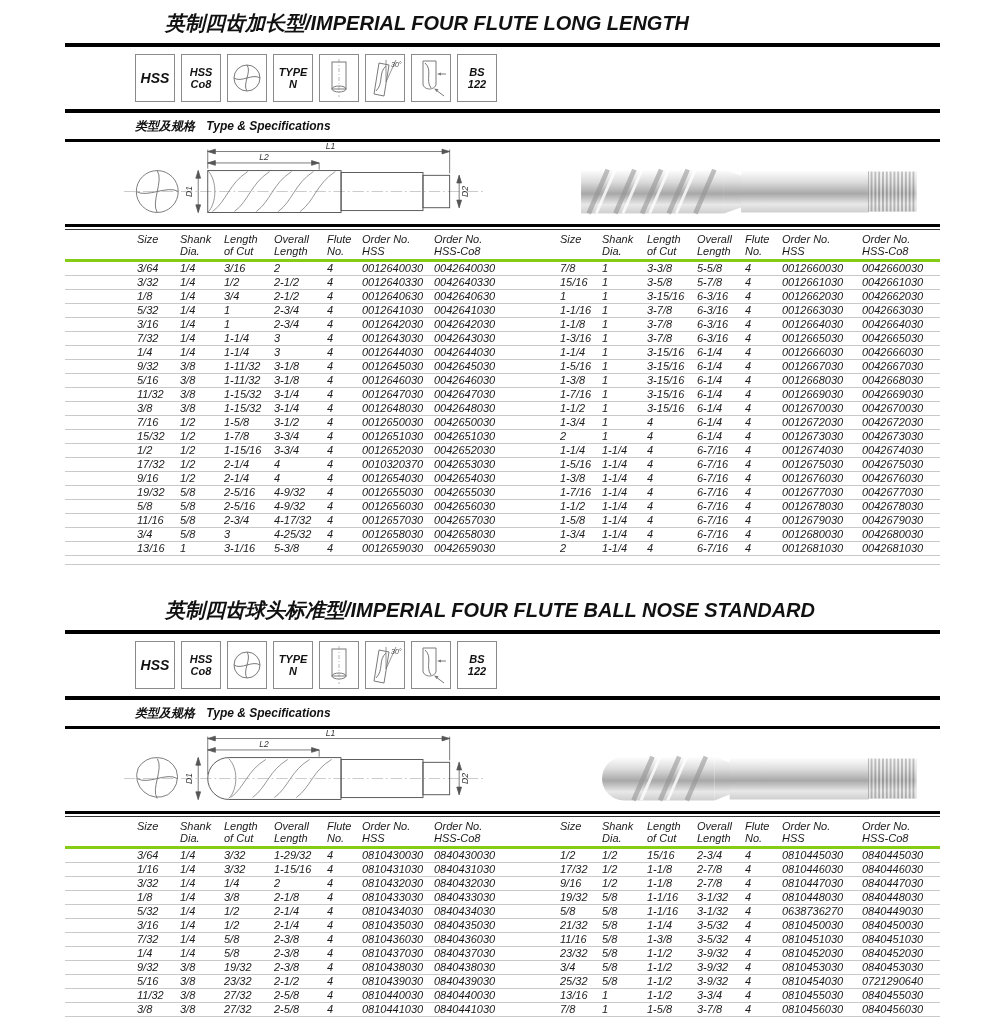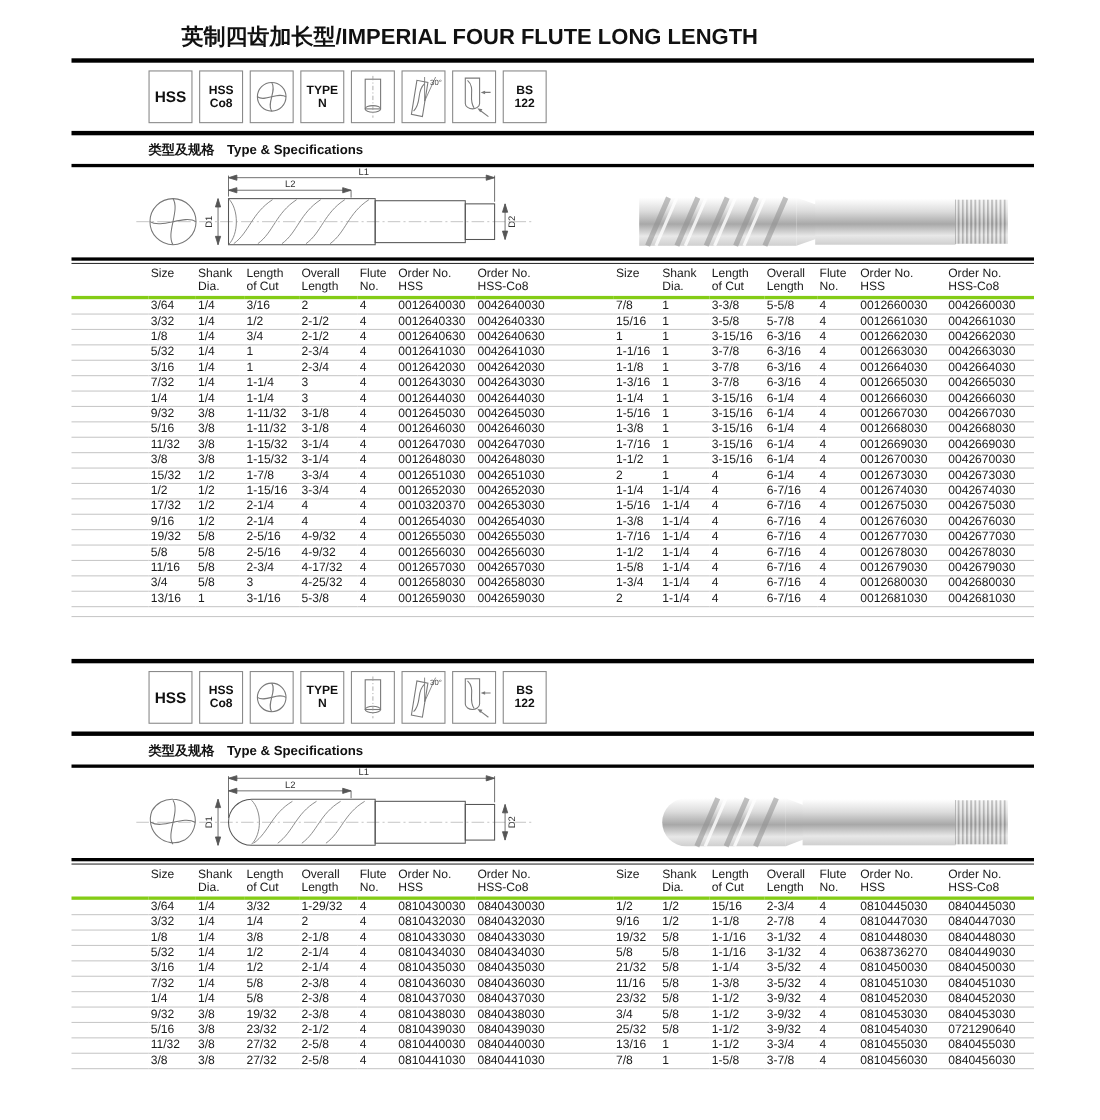--- a/index.html
+++ b/index.html
@@ -1,20 +1,20 @@
 <!DOCTYPE html>
 <html><head>
 <meta charset="utf-8">
 <style>
   html,body{margin:0;padding:0;background:#fff;}
   body{width:1000px;height:1018px;overflow:hidden;color:#111;
        font-family:"Liberation Sans","DejaVu Sans",sans-serif;
        -webkit-font-smoothing:antialiased;}
   .container{width:875px;margin-left:65px;}
-  .sec{padding-top:16px;}
+  .sec{padding-top:6px;font-style:italic;}
   .sec-title{font-size:20px;font-weight:bold;letter-spacing:0;
              padding:4px 0 6px 100px;white-space:nowrap;}
   .rule4{height:4px;background:#000;}
   .rule3{height:3px;background:#000;}
   .rule1{height:1px;background:#333;}
   .icon-row{display:flex;gap:6px;padding:7px 0 7px 70px;}
   .icon-box{width:40px;height:48px;border:1px solid #8a8a8a;background:#fff;
             display:flex;flex-direction:column;align-items:center;justify-content:center;
             box-sizing:border-box;}
   .ib-l{font-size:14px;font-weight:bold;line-height:15px;}
@@ -465,20 +465,38 @@
             <td>1-1/2</td>
             <td>1</td>
             <td>3-15/16</td>
             <td>6-1/4</td>
             <td>4</td>
             <td>0012670030</td>
             <td>0042670030</td>
           </tr>
           <tr>
             <td></td>
+            <td>7/16</td>
+            <td>1/2</td>
+            <td>1-5/8</td>
+            <td>3-1/2</td>
+            <td>4</td>
+            <td>0012650030</td>
+            <td>0042650030</td>
+            <td></td>
+            <td>1-3/4</td>
+            <td>1</td>
+            <td>4</td>
+            <td>6-1/4</td>
+            <td>4</td>
+            <td>0012672030</td>
+            <td>0042672030</td>
+          </tr>
+          <tr>
+            <td></td>
             <td>15/32</td>
             <td>1/2</td>
             <td>1-7/8</td>
             <td>3-3/4</td>
             <td>4</td>
             <td>0012651030</td>
             <td>0042651030</td>
             <td></td>
             <td>2</td>
             <td>1</td>
@@ -631,20 +649,21 @@
             <td>4</td>
             <td>0012681030</td>
             <td>0042681030</td>
           </tr>
         </tbody>
       </table>
     <div class="after-line"></div>
   </div>
 
   <div class="sec sec2">
+    <div class="sec-title">英制四齿球头标准型/IMPERIAL FOUR FLUTE BALL NOSE STANDARD</div>
     <div class="rule4"></div>
 
     <div class="icon-row">
       <div class="icon-box">
         <span class="ib-l">HSS</span>
       </div>
       <div class="icon-box">
         <span class="ib-s">HSS</span>
         <span class="ib-s">Co8</span>
       </div>
@@ -857,20 +876,38 @@
             <td>1/2</td>
             <td>1/2</td>
             <td>15/16</td>
             <td>2-3/4</td>
             <td>4</td>
             <td>0810445030</td>
             <td>0840445030</td>
           </tr>
           <tr>
             <td></td>
+            <td>1/16</td>
+            <td>1/4</td>
+            <td>3/32</td>
+            <td>1-15/16</td>
+            <td>4</td>
+            <td>0810431030</td>
+            <td>0840431030</td>
+            <td></td>
+            <td>17/32</td>
+            <td>1/2</td>
+            <td>1-1/8</td>
+            <td>2-7/8</td>
+            <td>4</td>
+            <td>0810446030</td>
+            <td>0840446030</td>
+          </tr>
+          <tr>
+            <td></td>
             <td>3/32</td>
             <td>1/4</td>
             <td>1/4</td>
             <td>2</td>
             <td>4</td>
             <td>0810432030</td>
             <td>0840432030</td>
             <td></td>
             <td>9/16</td>
             <td>1/2</td>

